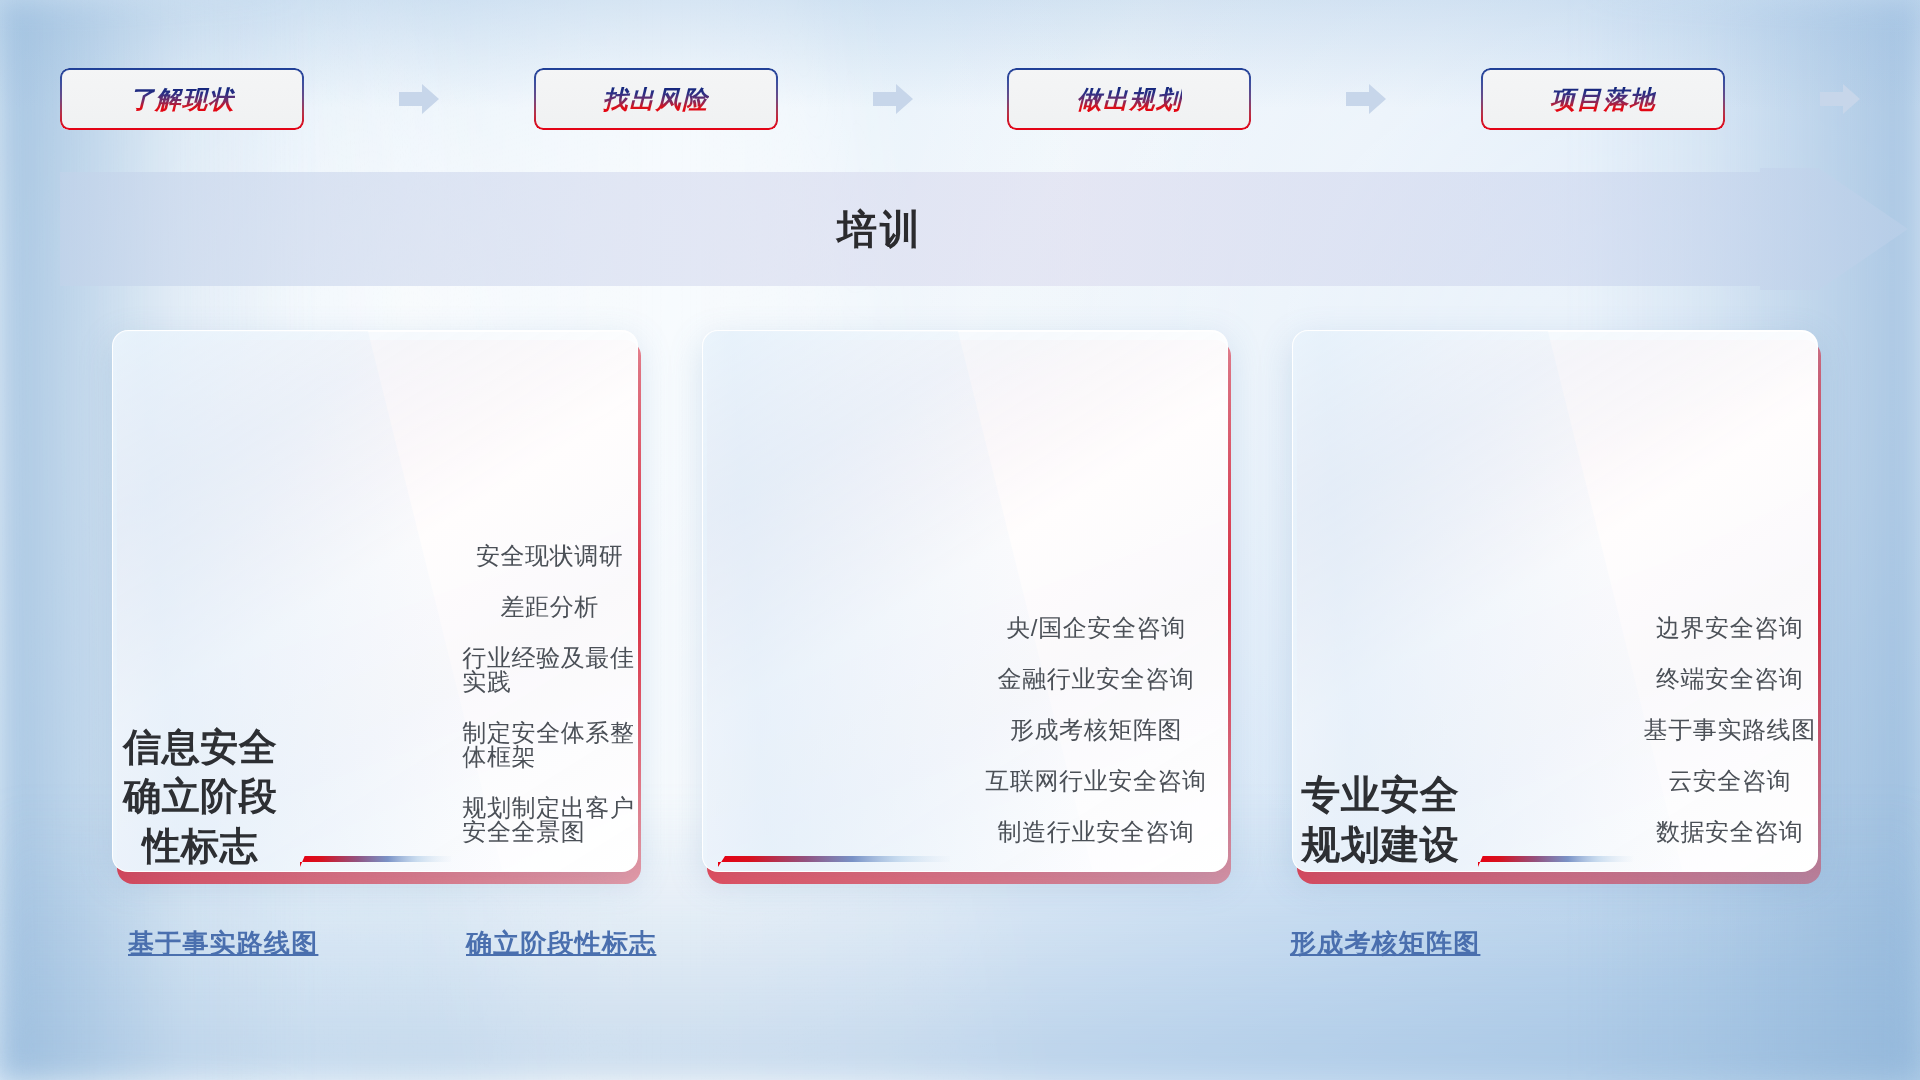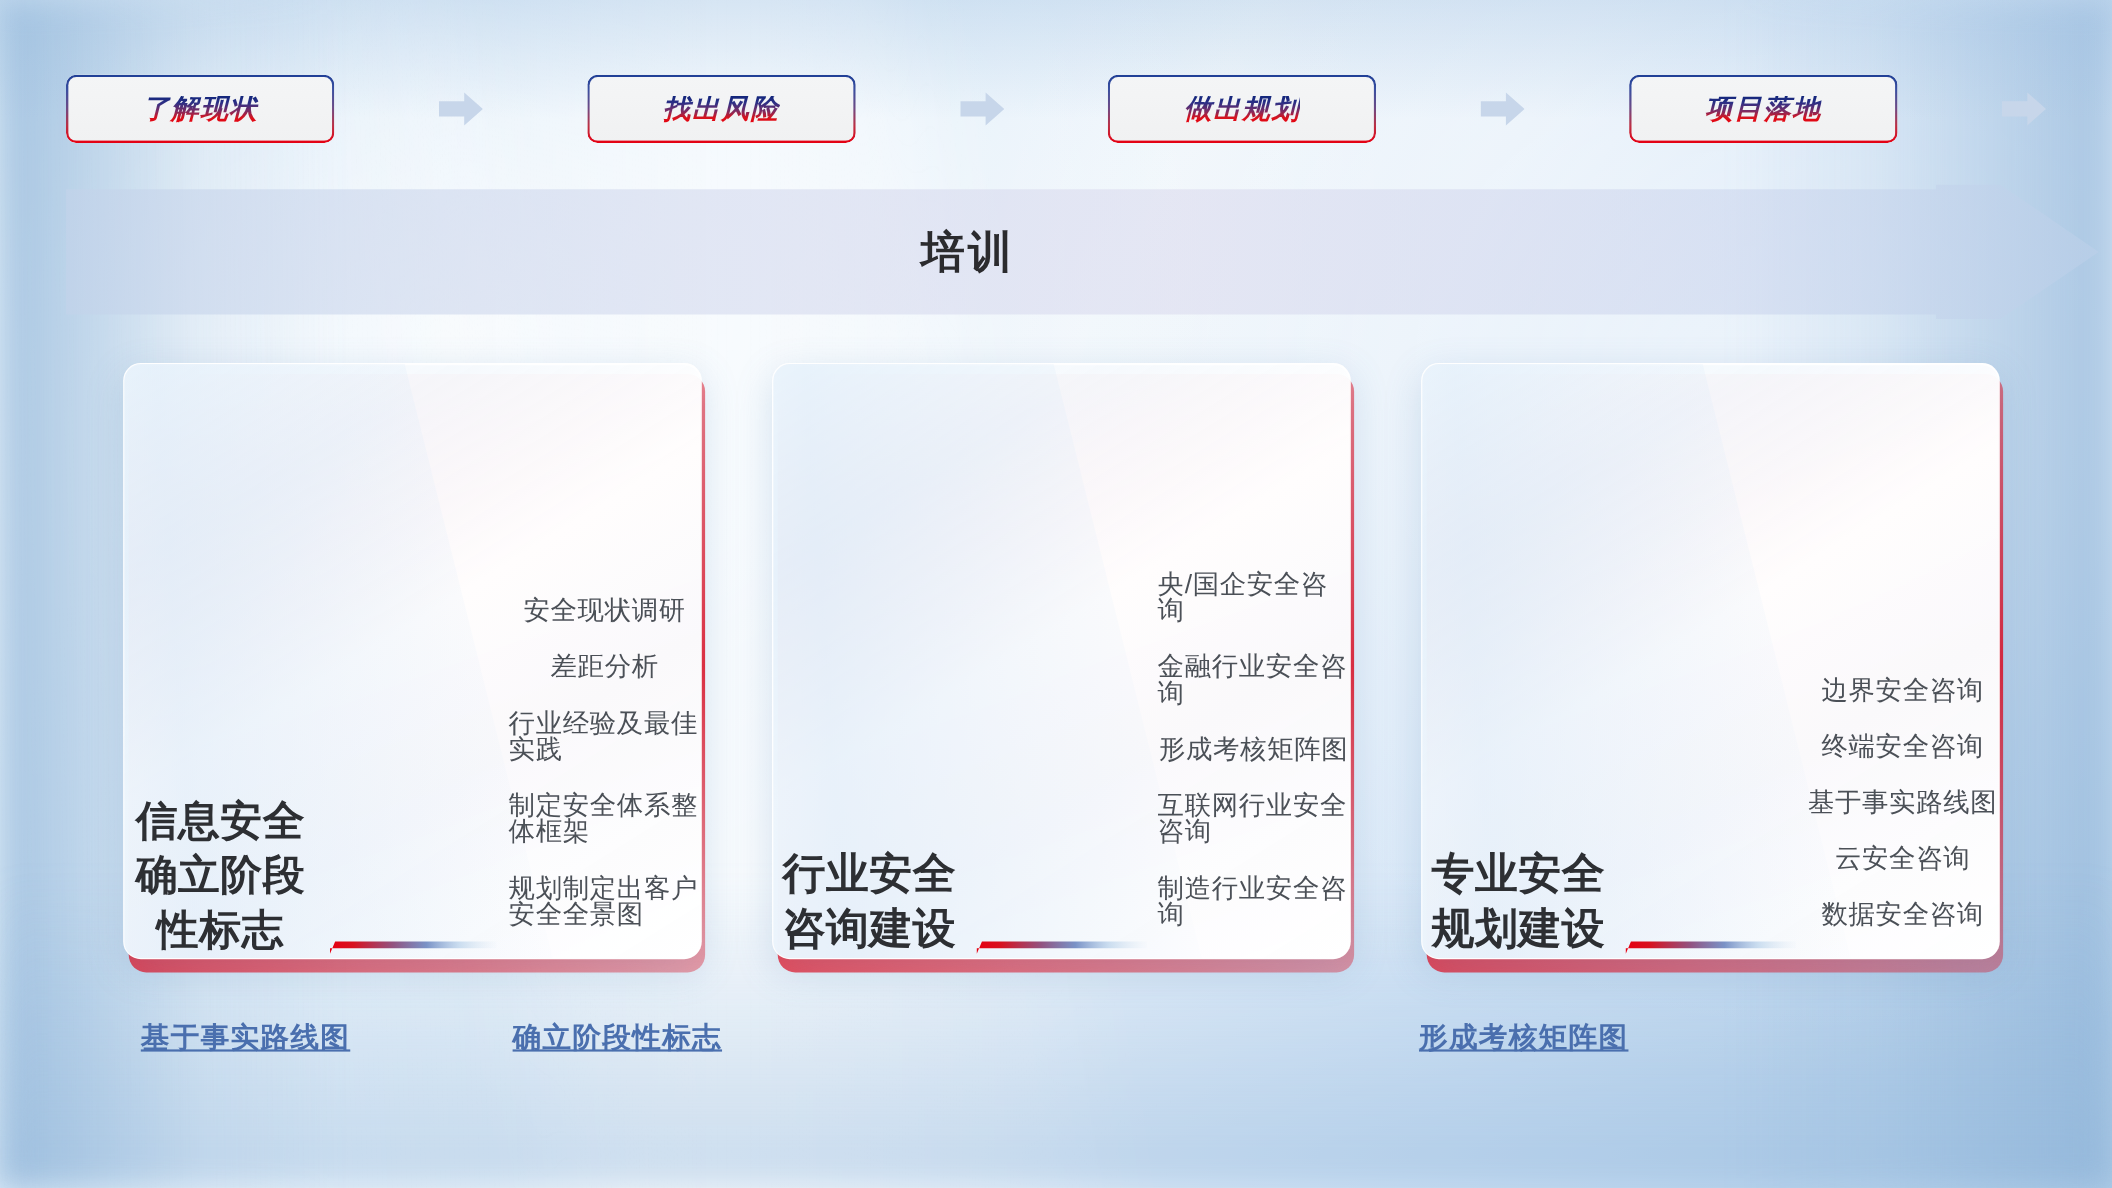--- a/index.html
+++ b/index.html
@@ -274,23 +274,20 @@
         <li>规划制定出客户安全全景图</li>
       </ul>
     </div>
   </div>
 
   <div class="card" id="card-2">
     <div class="card-edge"></div>
     <div class="card-body">
       <div class="card-sheen"></div>
 
-      <div class="card-title">
-        <div>行业安全咨询建设</div>
-      </div>
 
       <div class="divider">
         <svg viewBox="0 0 524 22" preserveAspectRatio="none" xmlns="http://www.w3.org/2000/svg">
           <defs>
             <linearGradient id="dv2" x1="0" y1="0" x2="1" y2="0">
               <stop offset="0" stop-color="#e60012" stop-opacity="1"></stop>
               <stop offset="0.14" stop-color="#d8111f" stop-opacity="1"></stop>
               <stop offset="0.38" stop-color="#8d4a7a" stop-opacity=".95"></stop>
               <stop offset="0.58" stop-color="#5c79b9" stop-opacity=".80"></stop>
               <stop offset="0.78" stop-color="#9dc0e2" stop-opacity=".48"></stop>

